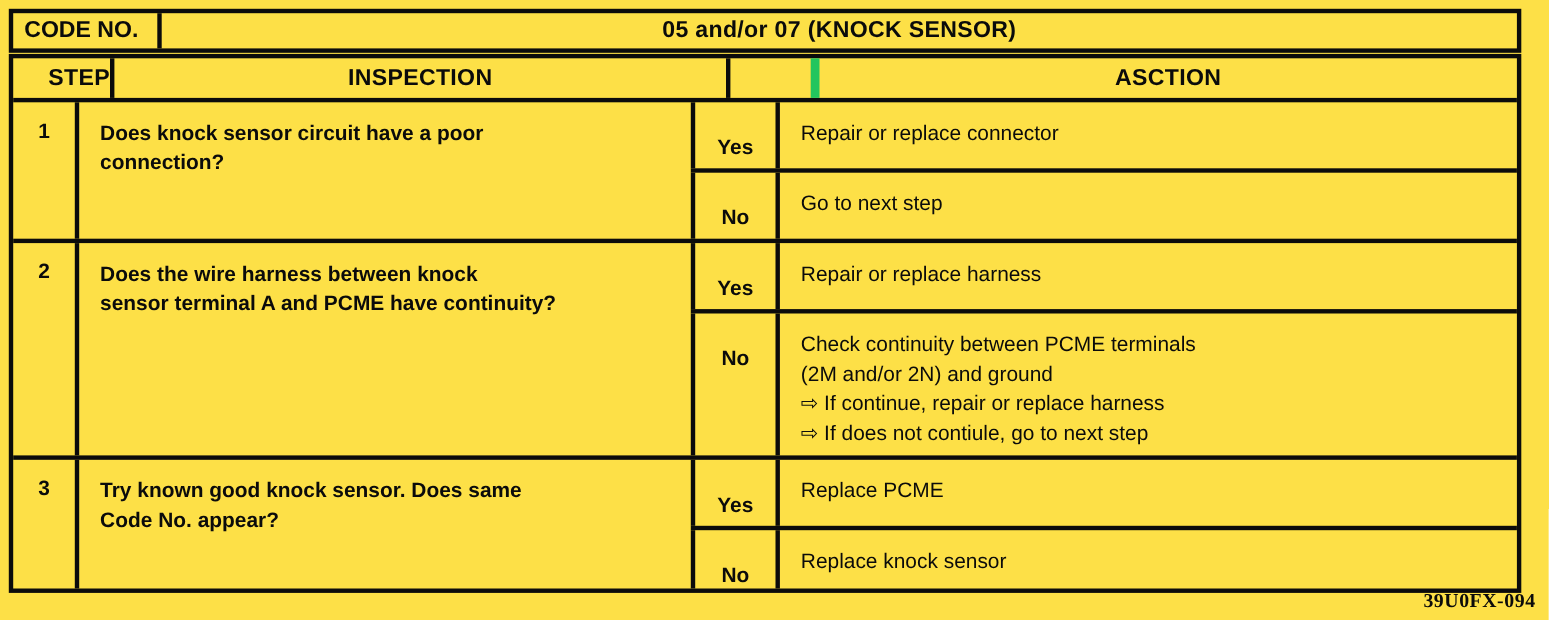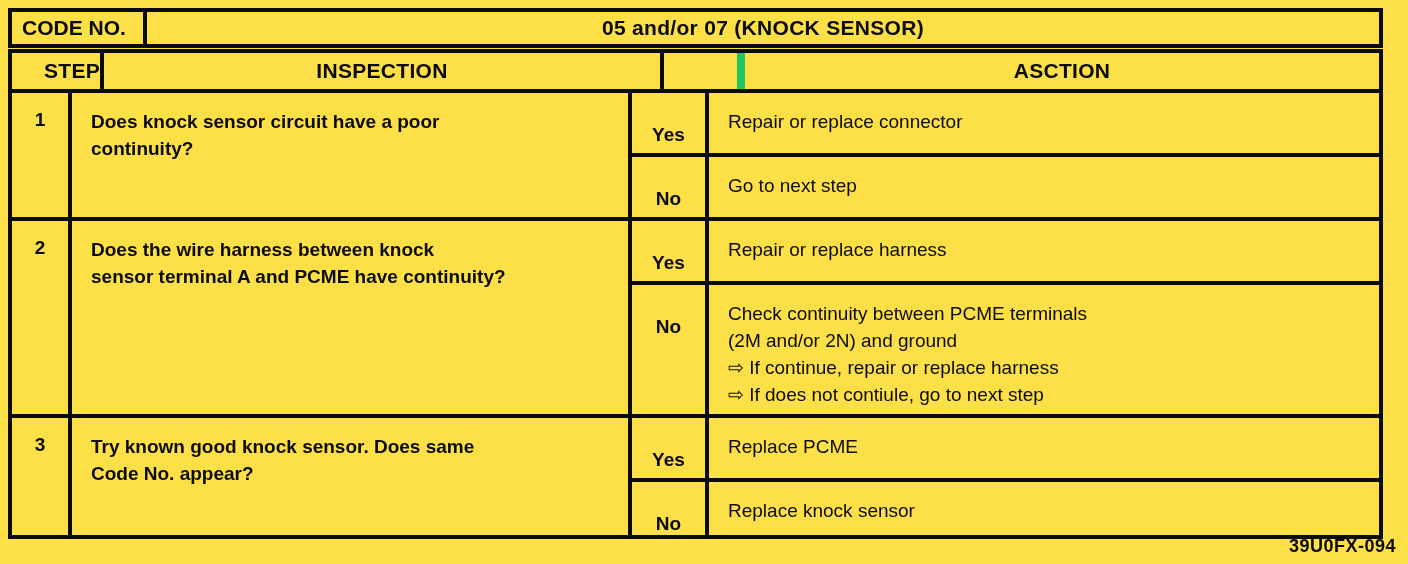--- a/index.html
+++ b/index.html
@@ -89,20 +89,21 @@
   .b-h60  { min-height: 60px; }
   .b-h64  { min-height: 64px; }
   .b-h126 { min-height: 126px; }
   .b-h57  { min-height: 57px; }
 
   .footnote {
     position: absolute;
     right: 12px; top: 536px;
     font-weight: bold; font-size: 18px;
     letter-spacing: 0.5px;
+    font-family: Liberation Serif, serif;
   }
 </style>
 </head>
 <body>
 
 <div class="page">
 
   <div class="codebar">
     <div class="code-label">CODE NO.</div>
     <div class="code-title">05 and/or 07 (KNOCK SENSOR)</div>
@@ -114,21 +115,21 @@
       <div class="hcell col-step">STEP</div>
       <div class="hcell col-insp">INSPECTION</div>
       <div class="hcell col-yn"></div>
       <div class="hcell col-act">ASCTION</div>
     </div>
 
     <div class="srow">
       <div class="step-cell">1</div>
       <div class="insp-cell">
         <div>Does knock sensor circuit have a poor</div>
-        <div>continuity?</div>
+        <div>connection?</div>
       </div>
       <div class="branches">
         <div class="branch b-h60">
           <div class="yn-cell">Yes</div>
           <div class="act-cell">
             <div>Repair or replace connector</div>
           </div>
         </div>
         <div class="branch b-h64">
           <div class="yn-cell">No</div>

